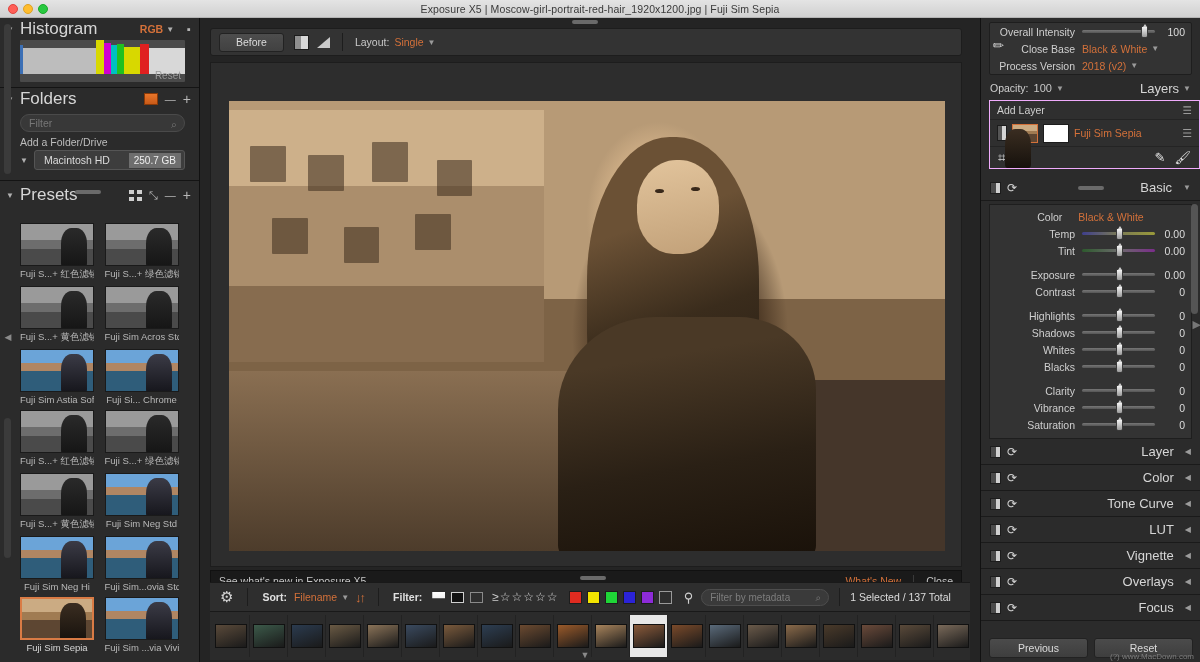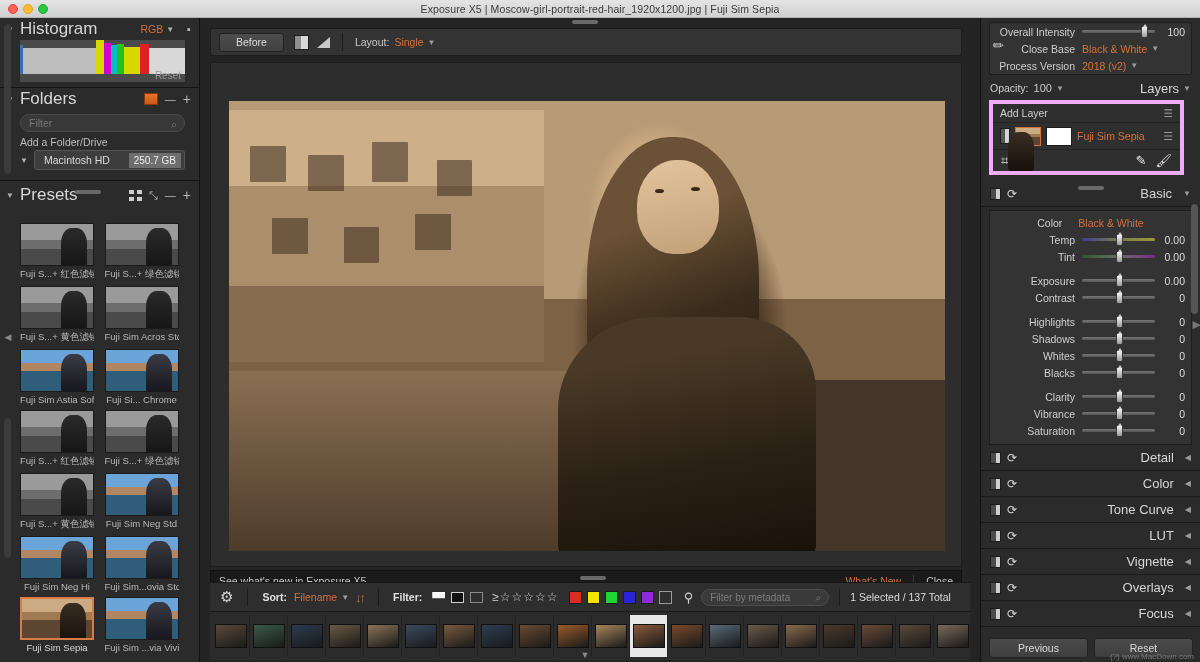--- a/index.html
+++ b/index.html
@@ -34,21 +34,21 @@
     background:#3b3b3b; border-radius:4px; }
   .lp-scroll2 { position:absolute; left:4px; top:400px; width:7px; height:140px;
     background:#3b3b3b; border-radius:4px; }
 
   .sect-head {
     display:flex; align-items:center; height:22px; padding:0 8px 0 6px; color:#d2d2d2;
   }
   .sect-head .caret { font-size:8px; color:#b0b0b0; margin-right:6px; }
   .sect-head .nm { font-size:17px; color:#d6d6d6; }
   .sect-head .sp { flex:1; }
-  .sect-head .rgb { color:#d4713a; font-size:10.5px; margin-right:3px; }
+  .sect-head .rgb { color:#d4713a; font-size:10.5px; margin-right:3px;font-weight:bold; }
   .mini-ic { color:#b8b8b8; font-size:11px; margin-left:7px; }
 
   .histogram-box {
     margin:0 14px 0 20px; height:42px; background:#4a4a4a;
     position:relative; overflow:hidden; border-radius:1px;
   }
   .hg-fill { position:absolute; left:0; bottom:8px; width:100%; height:26px;
      background:linear-gradient(90deg,#3b6fb5 0 1.5%, #bdbdbd 2% 55%, #c8c8c8 55% 72%, #d8d8d8 72% 100%); }
   .hg-col { position:absolute; bottom:8px; }
   .hg-reset { position:absolute; right:4px; bottom:1px; font-size:10px; color:#9a9a9a; }
@@ -199,21 +199,21 @@
     background:linear-gradient(#f4f4f4,#9a9a9a); border:1px solid #3a3a3a;
     border-radius:1px 1px 2px 2px; }
   .knob::before { content:""; position:absolute; left:1px; top:-3px;
     border-left:2.5px solid transparent; border-right:2.5px solid transparent;
     border-bottom:3px solid #cfcfcf; }
 
   .optrow { display:flex; align-items:center; height:20px; padding:0 9px; margin-top:3px; }
   .optrow .sp { flex:1; }
   .layers-ttl { font-size:13px; color:#d6d6d6; }
 
-  .layerbox { margin:2px 16px 0 8px; background:#2f2f2f; border:4px solid #f0abfc; }
+  .layerbox { margin:2px 0 0 8px; background:#2f2f2f; border:1px solid #f0abfc; }
   .addlayer { display:flex; align-items:center; height:19px; padding:0 7px;
     border-bottom:1px solid #242424; font-size:10.5px; color:#cfcfcf; }
   .addlayer .sp{flex:1;}
   .layer-row { display:flex; align-items:center; height:26px; padding:0 7px; gap:5px; }
   .half { width:10px; height:16px; background:linear-gradient(90deg,#555 50%,#d4d4d4 50%);
     border:1px solid #1c1c1c; }
   .layer-th { width:26px; height:19px; border:1px solid #d4713a; }
   .mask-w { width:26px; height:19px; background:#fff; border:1px solid #1c1c1c; }
   .layer-nm { flex:1; color:#d4713a; font-size:10.5px; }
   .layer-tools { display:flex; align-items:center; height:22px; padding:0 8px;
@@ -717,21 +717,21 @@
           </div>
         </div>
       <span class="eyedrop" style="top:20px;">✎</span>
     </div>
 
     <div id="collapsed-panels">
         <div class="phdr">
           <span class="tog"></span>
           <span class="refresh">⟳</span>
           <span class="sp"></span>
-          <span class="ttl">Detail</span>
+          <span class="ttl">Layer</span>
           <span class="caret-sm">◀</span>
         </div>
         <div class="phdr">
           <span class="tog"></span>
           <span class="refresh">⟳</span>
           <span class="sp"></span>
           <span class="ttl">Color</span>
           <span class="caret-sm">◀</span>
         </div>
         <div class="phdr">

